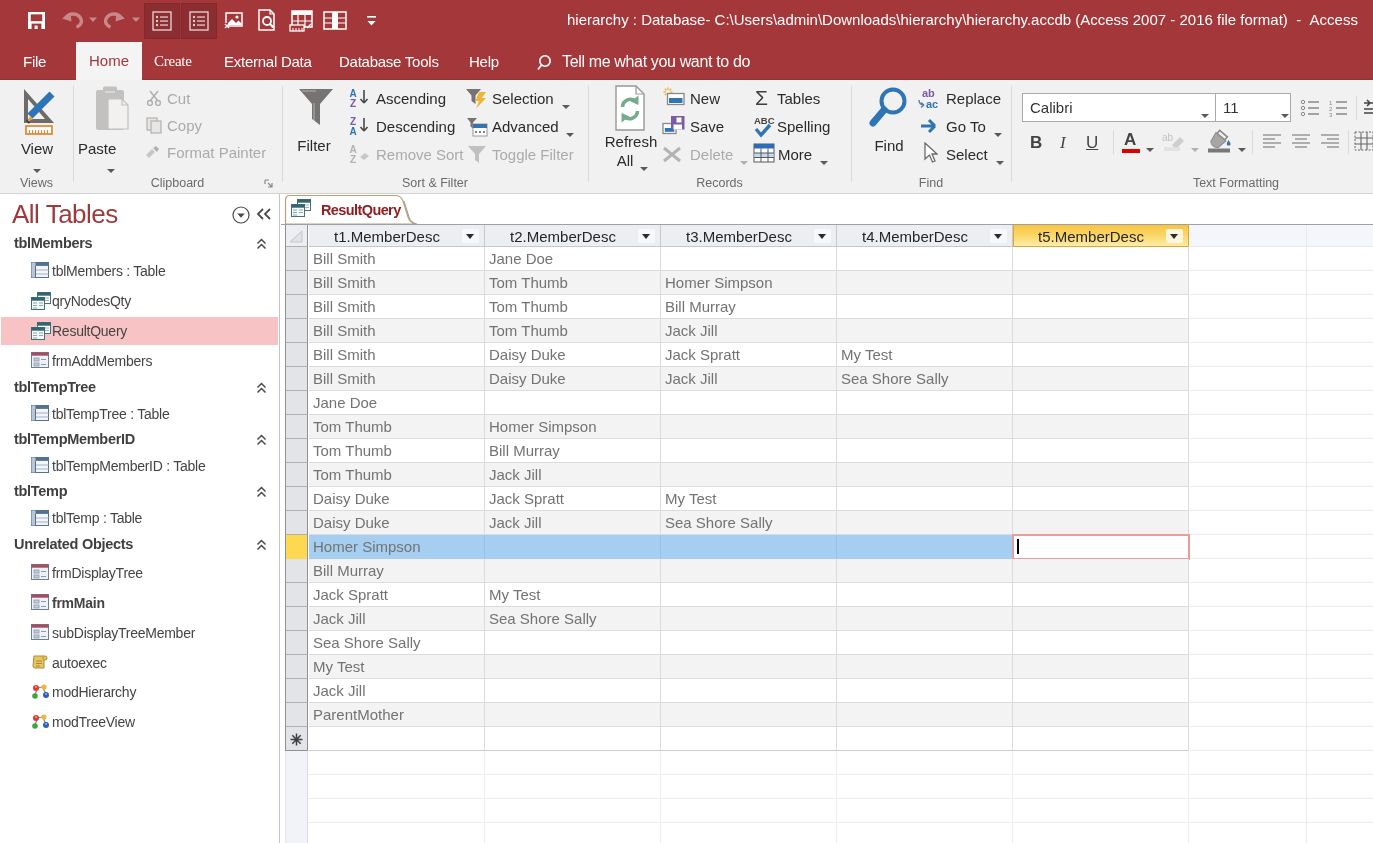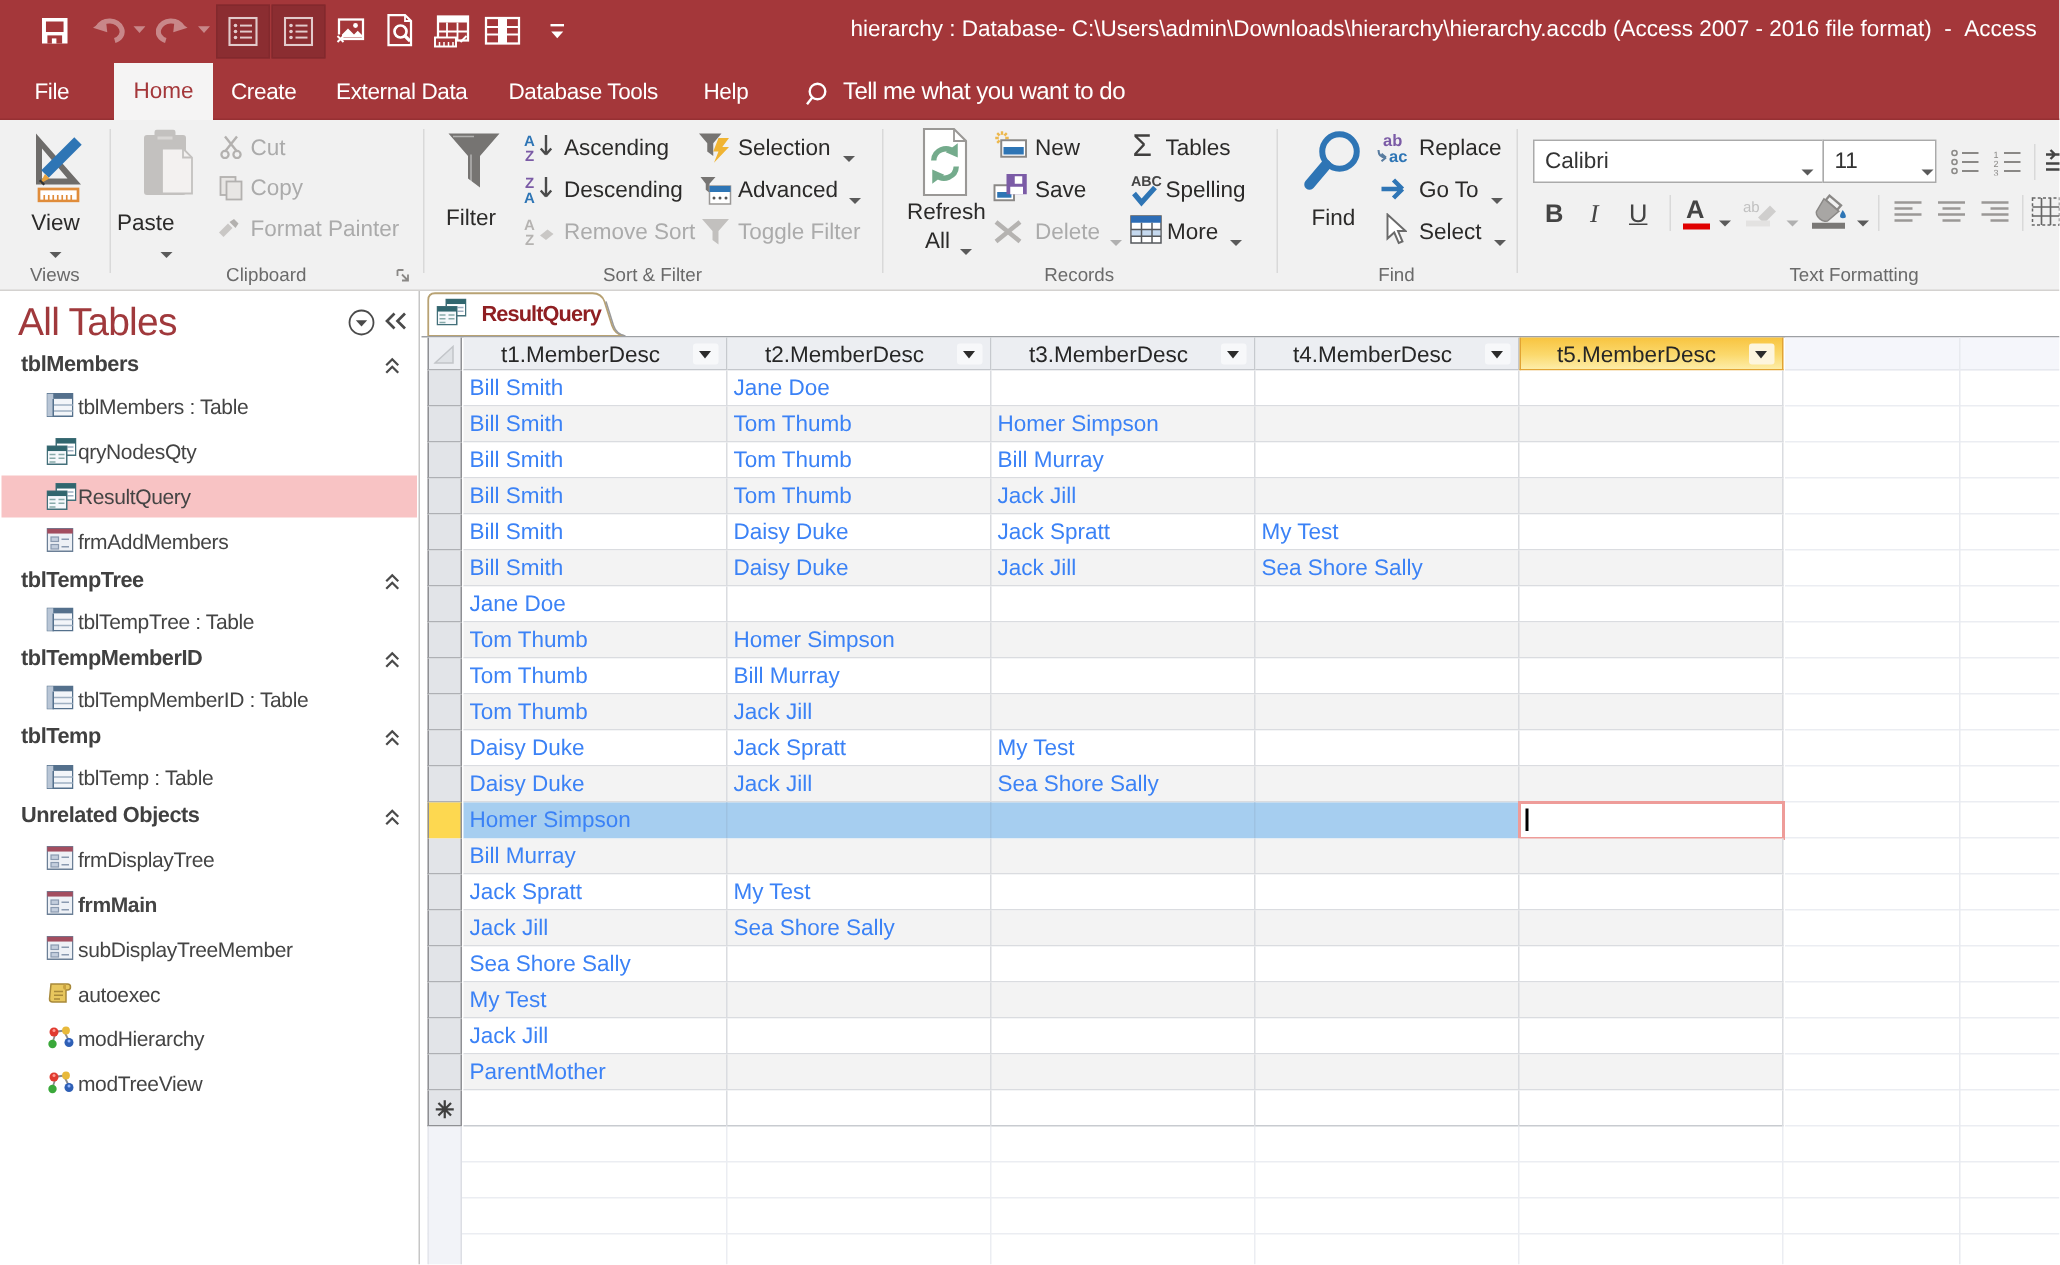--- a/index.html
+++ b/index.html
@@ -8,21 +8,21 @@
   .abs { position:absolute; }
   #title-text { left:567px; top:11px; color:#fff; font-size:15px; white-space:nowrap; }
   .menu-item { top:45px; height:33px; line-height:33px; color:#fff; font-size:15px; letter-spacing:-0.25px; }
   .rsep { top:86px; width:1px; height:96px; background:#d9d9d9; position:absolute; }
   .rlabel { top:176px; font-size:12.5px; color:#6a6a6a; text-align:center; position:absolute; }
   .rtxt { font-size:15px; color:#2b2a29; white-space:nowrap; position:absolute; }
   .rtxt-dis { font-size:15px; color:#ababab; white-space:nowrap; position:absolute; }
   .dda { display:inline-block; width:0; height:0; border-left:4px solid transparent; border-right:4px solid transparent; border-top:4px solid #5a5a5a; vertical-align:middle; }
   .nav-group { left:14px; font-size:14.5px; font-weight:bold; color:#404040; letter-spacing:-0.3px; position:absolute; }
   .nav-item { left:52px; font-size:14px; color:#444; letter-spacing:-0.25px; position:absolute; }
-  .cell { position:absolute; font-size:15px; color:#3b82f6; line-height:24px; padding-left:4px; white-space:nowrap; }
+  .cell { position:absolute; font-size:15px; color:#737373; line-height:24px; padding-left:4px; white-space:nowrap; }
   .hdrtxt { position:absolute; font-size:15px; color:#262626; text-align:center; line-height:23px; }
 </style>
 </head>
 <body>
 <div class="abs" style="left:0;top:0;width:1373px;height:80px;background:#a4373a;"></div>
 <div class="abs" style="left:0;top:79px;width:76px;height:1px;background:#963033;"></div>
 <div class="abs" style="left:142px;top:79px;width:1231px;height:1px;background:#963033;"></div>
 <div class="abs" id="title-text">hierarchy : Database- C:\Users\admin\Downloads\hierarchy\hierarchy.accdb (Access 2007 - 2016 file format) &nbsp;- &nbsp;Access</div>
 <svg class="abs" style="left:27px;top:11px;" width="19" height="19" viewBox="0 0 19 19">
 <rect x="1" y="1" width="17" height="17" fill="#fff"></rect>
@@ -87,21 +87,21 @@
 <rect x="10" y="2" width="6" height="17" fill="#fff"></rect>
 <path d="M2 8 h8 M2 13 h8 M16 8 h8 M16 13 h8" stroke="#fff" stroke-width="1.2"></path>
 </svg>
 <svg class="abs" style="left:366px;top:15px;" width="12" height="12" viewBox="0 0 12 12">
 <rect x="1" y="1" width="9" height="1.6" fill="#fff"></rect>
 <path d="M1.5 6 l8 0 -4 4.5 z" fill="#fff"></path>
 </svg>
 <div class="abs" style="left:76px;top:42px;width:66px;height:38px;background:#f5f4f4;"></div>
 <div class="abs" style="left:76px;top:42px;width:66px;height:38px;line-height:38px;text-align:center;color:#a4373a;font-size:15px;">Home</div>
 <div class="abs menu-item" style="left:23px;">File</div>
-<div class="abs menu-item" style="left:154px;">Create</div>
+<div class="abs menu-item" style="left:154px;font-family:Liberation Serif, serif;">Create</div>
 <div class="abs menu-item" style="left:224px;">External Data</div>
 <div class="abs menu-item" style="left:339px;">Database Tools</div>
 <div class="abs menu-item" style="left:469px;">Help</div>
 <svg class="abs" style="left:536px;top:53px;" width="20" height="20" viewBox="0 0 20 20">
 <circle cx="9" cy="8" r="5.2" fill="none" stroke="#fff" stroke-width="1.6"></circle>
 <path d="M5.5 12 l-3.5 4.5" stroke="#fff" stroke-width="1.6"></path>
 </svg>
 <div class="abs menu-item" style="left:562px;font-size:16px;letter-spacing:-0.35px;">Tell me what you want to do</div>
 <div class="abs" style="left:0;top:80px;width:1373px;height:114px;background:#f1f1f1;"></div>
 <div class="abs" style="left:0;top:193px;width:1373px;height:1px;background:#d4d2d0;"></div>

